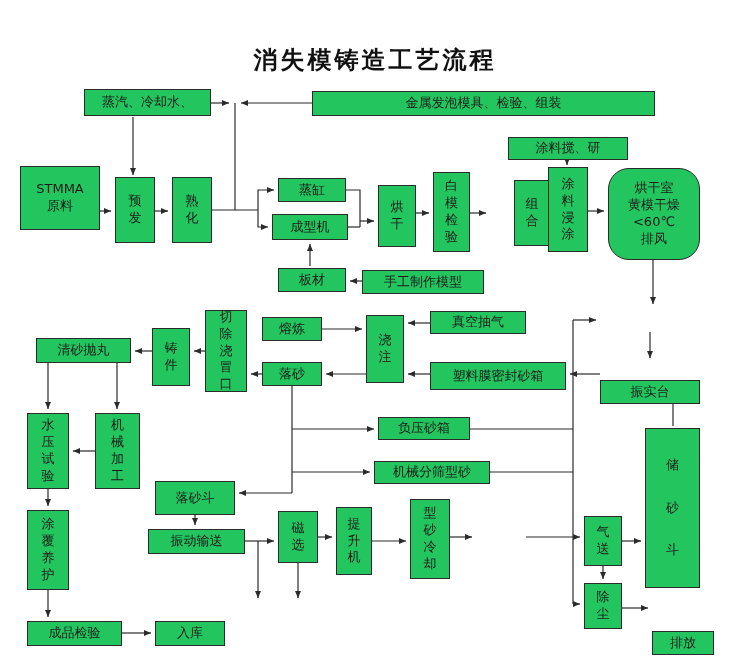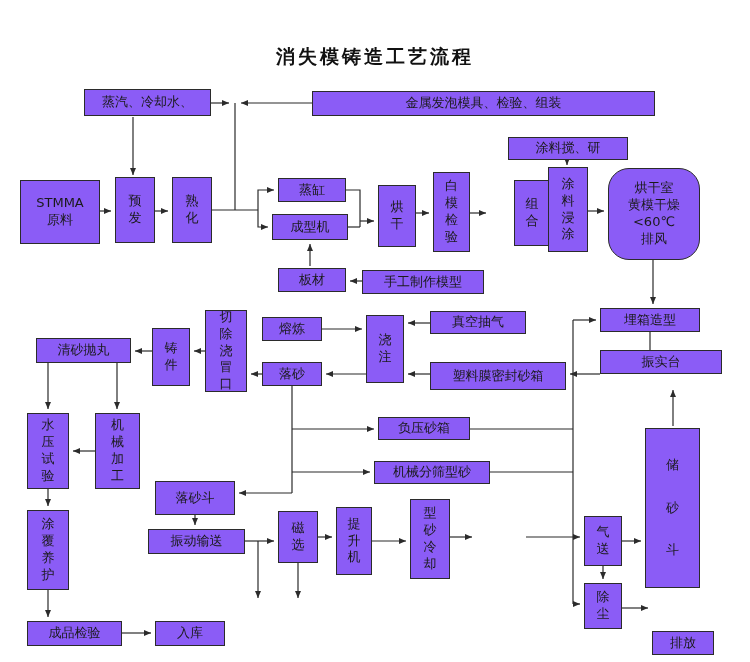--- a/index.html
+++ b/index.html
@@ -3,24 +3,24 @@
 <meta charset="utf-8">
 <style>
   html,body{margin:0;padding:0;background:#ffffff;}
   .stage{
     position:relative;width:750px;height:662px;background:#ffffff;
     font-family:"DejaVu Sans","Liberation Sans",sans-serif;color:#1a1a1a;
     overflow:hidden;
   }
   .title{
     position:absolute;left:0;right:0;top:44px;text-align:center;
-    font-size:19px;font-weight:bold;letter-spacing:3px;color:#111;
+    font-size:24px;font-weight:bold;letter-spacing:3px;color:#111;
   }
   .node{
-    position:absolute;border:1.3px solid #2b2b2b;background:#8b5cf6;
+    position:absolute;border:1.3px solid #2b2b2b;background:#22c55e;
     display:flex;align-items:center;justify-content:center;
     box-sizing:border-box;font-size:13px;
   }
   .lbl{display:inline-block;text-align:center;line-height:1.3;}
   .pre .lbl{white-space:pre-line;}
   .v .lbl{width:1.08em;word-break:break-all;line-break:anywhere;}
   .spread .lbl{line-height:3.3;}
   svg.wires{position:absolute;left:0;top:0;width:750px;height:662px;}
 </style>
 </head>
@@ -101,21 +101,21 @@
   <div class="node" style="left:84px;top:89px;width:127px;height:27px;">
       <span class="lbl">蒸汽、冷却水、</span>
     </div>
   <div class="node" style="left:312px;top:91px;width:343px;height:25px;">
       <span class="lbl">金属发泡模具、检验、组装</span>
     </div>
   <div class="node" style="left:508px;top:137px;width:120px;height:23px;">
       <span class="lbl">涂料搅、研</span>
     </div>
 
-  <div class="node pre" style="left:20px;top:180px;width:80px;height:64px;">
+  <div class="node pre" style="left:20px;top:166px;width:80px;height:64px;">
       <span class="lbl">STMMA
 原料</span>
     </div>
   <div class="node v" style="left:115px;top:177px;width:40px;height:66px;">
       <span class="lbl">预发</span>
     </div>
   <div class="node v" style="left:172px;top:177px;width:40px;height:66px;">
       <span class="lbl">熟化</span>
     </div>
   <div class="node" style="left:278px;top:178px;width:68px;height:24px;">
@@ -155,36 +155,33 @@
     </div>
   <div class="node" style="left:262px;top:317px;width:60px;height:24px;">
       <span class="lbl">熔炼</span>
     </div>
   <div class="node v" style="left:366px;top:315px;width:38px;height:68px;">
       <span class="lbl">浇注</span>
     </div>
   <div class="node" style="left:430px;top:311px;width:96px;height:23px;">
       <span class="lbl">真空抽气</span>
     </div>
-  <div class="node" style="left:600px;top:308px;width:100px;height:24px;">
-      <span class="lbl">埋箱造型</span>
-    </div>
   <div class="node v" style="left:152px;top:328px;width:38px;height:58px;">
       <span class="lbl">铸件</span>
     </div>
   <div class="node" style="left:36px;top:338px;width:95px;height:25px;">
       <span class="lbl">清砂抛丸</span>
     </div>
   <div class="node" style="left:262px;top:362px;width:60px;height:24px;">
       <span class="lbl">落砂</span>
     </div>
   <div class="node" style="left:430px;top:362px;width:136px;height:28px;">
       <span class="lbl">塑料膜密封砂箱</span>
     </div>
-  <div class="node" style="left:600px;top:350px;width:122px;height:24px;">
+  <div class="node" style="left:600px;top:380px;width:100px;height:24px;">
       <span class="lbl">振实台</span>
     </div>
 
   <div class="node v" style="left:27px;top:413px;width:42px;height:76px;">
       <span class="lbl">水压试验</span>
     </div>
   <div class="node v" style="left:95px;top:413px;width:45px;height:76px;">
       <span class="lbl">机械加工</span>
     </div>
   <div class="node" style="left:378px;top:417px;width:92px;height:23px;">

